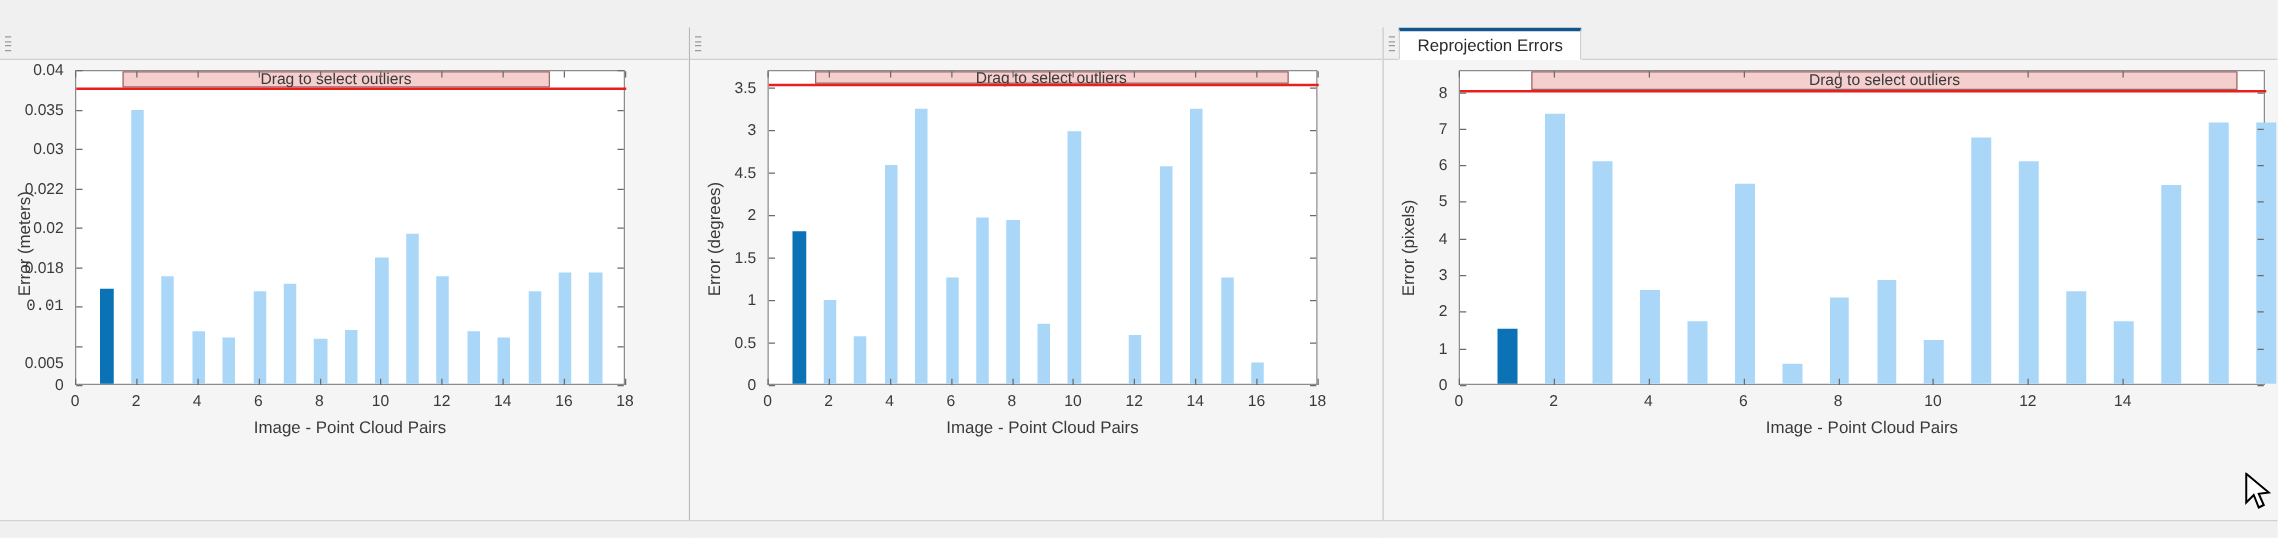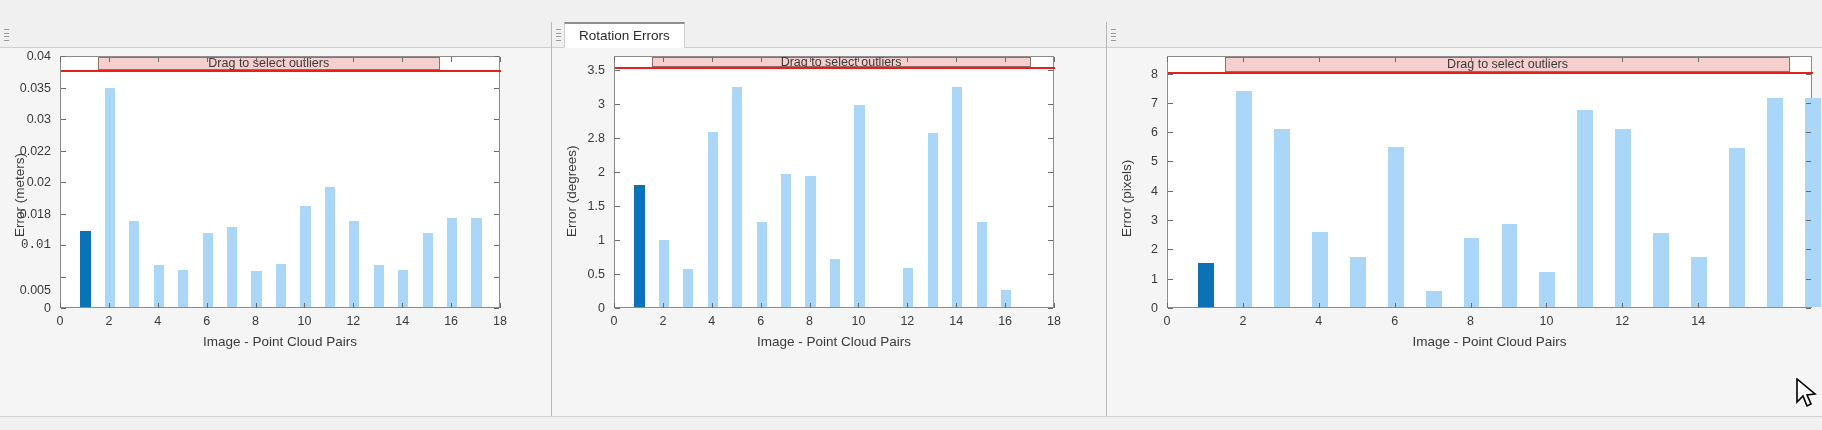--- a/index.html
+++ b/index.html
@@ -272,23 +272,20 @@
     </div>
 
     <div class="panel p2">
       <div class="panel-tabstrip">
         <span class="panel-grip">
             <i></i>
             <i></i>
             <i></i>
             <i></i>
           </span>
-        <div class="panel-tab" id="tab1">
-          <span>Rotation Errors</span>
-        </div>
       </div>
       <div class="plot-wrap">
         <div class="axes" id="axes1" style="left: 62px; top: 8px; width: 440px; height: 252px;">
           <div class="plot-inner" id="inner1">
               <div class="bar selected" style="left: 19.3111px; width: 10.2667px; height: 121.914px;"></div>
               <div class="bar" style="left: 43.7556px; width: 10.2667px; height: 66.7459px;"></div>
               <div class="bar" style="left: 68.2px; width: 10.2667px; height: 38.1405px;"></div>
               <div class="bar" style="left: 92.6444px; width: 10.2667px; height: 175.038px;"></div>
               <div class="bar" style="left: 117.089px; width: 10.2667px; height: 219.989px;"></div>
               <div class="bar" style="left: 141.533px; width: 10.2667px; height: 85.1351px;"></div>
@@ -316,21 +313,21 @@
             <div class="ytick-mark" style="left: 496px; top: 225.946px;"></div>
             <div class="ytick" style="left: 0px; width: 53px; top: 191.892px;">1</div>
             <div class="ytick-mark" style="left: 63px; top: 191.892px;"></div>
             <div class="ytick-mark" style="left: 496px; top: 191.892px;"></div>
             <div class="ytick" style="left: 0px; width: 53px; top: 157.838px;">1.5</div>
             <div class="ytick-mark" style="left: 63px; top: 157.838px;"></div>
             <div class="ytick-mark" style="left: 496px; top: 157.838px;"></div>
             <div class="ytick" style="left: 0px; width: 53px; top: 123.784px;">2</div>
             <div class="ytick-mark" style="left: 63px; top: 123.784px;"></div>
             <div class="ytick-mark" style="left: 496px; top: 123.784px;"></div>
-            <div class="ytick" style="left: 0px; width: 53px; top: 89.7297px;">2.8</div>
+            <div class="ytick" style="left: 0px; width: 53px; top: 89.7297px;">4.5</div>
             <div class="ytick-mark" style="left: 63px; top: 89.7297px;"></div>
             <div class="ytick-mark" style="left: 496px; top: 89.7297px;"></div>
             <div class="ytick" style="left: 0px; width: 53px; top: 55.6757px;">3</div>
             <div class="ytick-mark" style="left: 63px; top: 55.6757px;"></div>
             <div class="ytick-mark" style="left: 496px; top: 55.6757px;"></div>
             <div class="ytick" style="left: 0px; width: 53px; top: 21.6216px;">3.5</div>
             <div class="ytick-mark" style="left: 63px; top: 21.6216px;"></div>
             <div class="ytick-mark" style="left: 496px; top: 21.6216px;"></div>
             <div class="xtick" style="left: 62px; top: 266px;">0</div>
             <div class="xtick-mark" style="left: 62px; top: 255px;"></div>
@@ -369,20 +366,23 @@
     </div>
 
     <div class="panel p3">
       <div class="panel-tabstrip">
         <span class="panel-grip">
             <i></i>
             <i></i>
             <i></i>
             <i></i>
           </span>
+        <div class="panel-tab active" id="tab2">
+          <span>Reprojection Errors</span>
+        </div>
       </div>
       <div class="plot-wrap">
         <div class="axes" id="axes2" style="left: 60px; top: 8px; width: 645px; height: 252px;">
           <div class="plot-inner" id="inner2">
               <div class="bar selected" style="left: 29.9735px; width: 15.9353px; height: 43.9535px;"></div>
               <div class="bar" style="left: 67.9147px; width: 15.9353px; height: 216.251px;"></div>
               <div class="bar" style="left: 105.856px; width: 15.9353px; height: 178.158px;"></div>
               <div class="bar" style="left: 143.797px; width: 15.9353px; height: 75.014px;"></div>
               <div class="bar" style="left: 181.738px; width: 15.9353px; height: 49.5209px;"></div>
               <div class="bar" style="left: 219.679px; width: 15.9353px; height: 159.698px;"></div>

